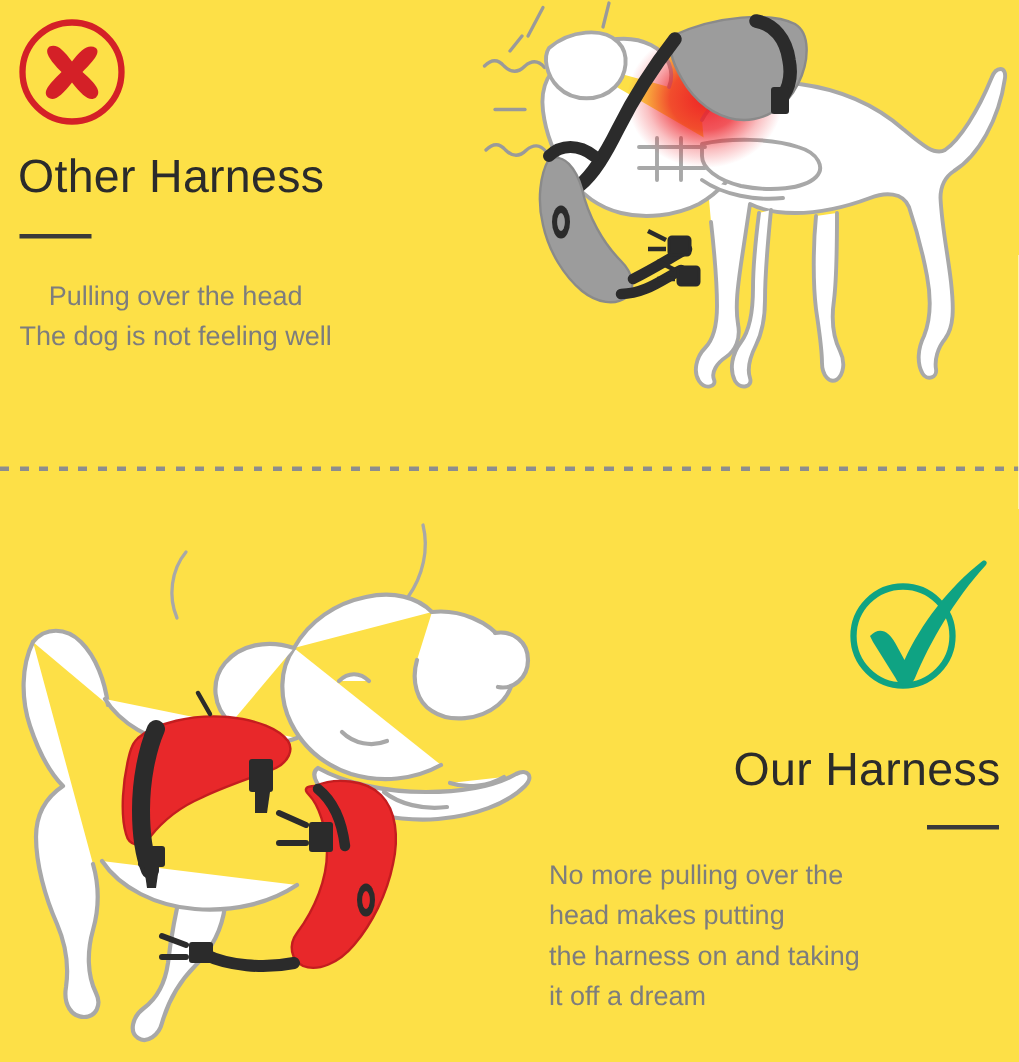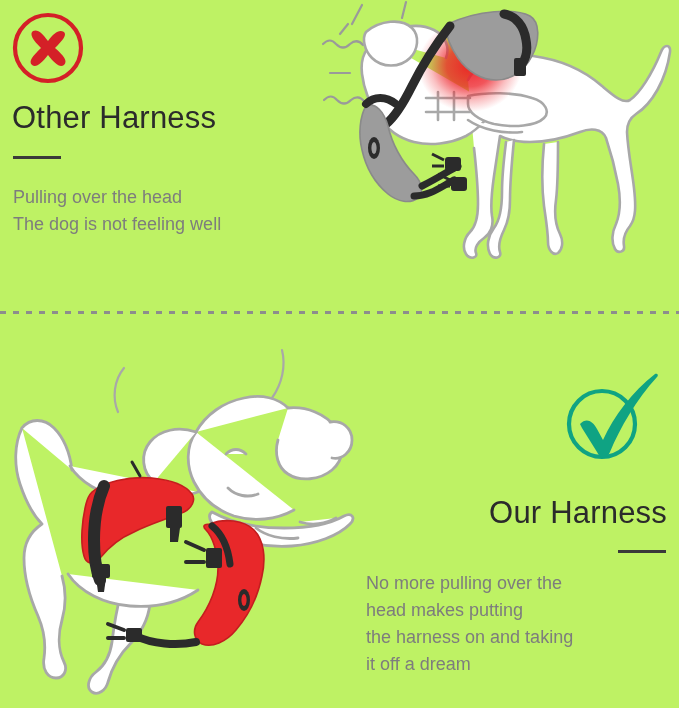--- a/index.html
+++ b/index.html
@@ -9,21 +9,21 @@
     background: #ffffff;
   }
   body {
     font-family: "Liberation Sans", sans-serif;
     -webkit-font-smoothing: antialiased;
   }
   .page {
     position: relative;
     width: 679px;
     height: 708px;
-    background: #bef264;
+    background: #fde047;
     overflow: hidden;
   }
 
   
   .panel-top { position: absolute; left: 0; top: 0; width: 679px; height: 312px; }
 
   .x-icon-wrap { position: absolute; left: 8px; top: 8px; width: 80px; height: 80px; }
   .check-icon-wrap { position: absolute; left: 556px; top: 372px; width: 104px; height: 100px; }
 
   .heading {
@@ -54,21 +54,21 @@
   .rule-other { left: 13px; top: 156px; }
   .rule-our   { right: 13px; top: 550px; }
 
   .body-text {
     position: absolute;
     color: #7d7d7d;
     font-size: 18px;
     line-height: 27px;
     white-space: pre-line;
   }
-  .body-other { left: 13px; top: 184px; text-align: left; }
+  .body-other { left: 13px; top: 184px; text-align: center; }
   .body-our   { right: 13px; top: 570px; text-align: left; width: 300px; }
 
   
   .divider {
     position: absolute;
     left: 0;
     top: 311px;
     width: 679px;
     height: 3px;
     background-image: repeating-linear-gradient(

